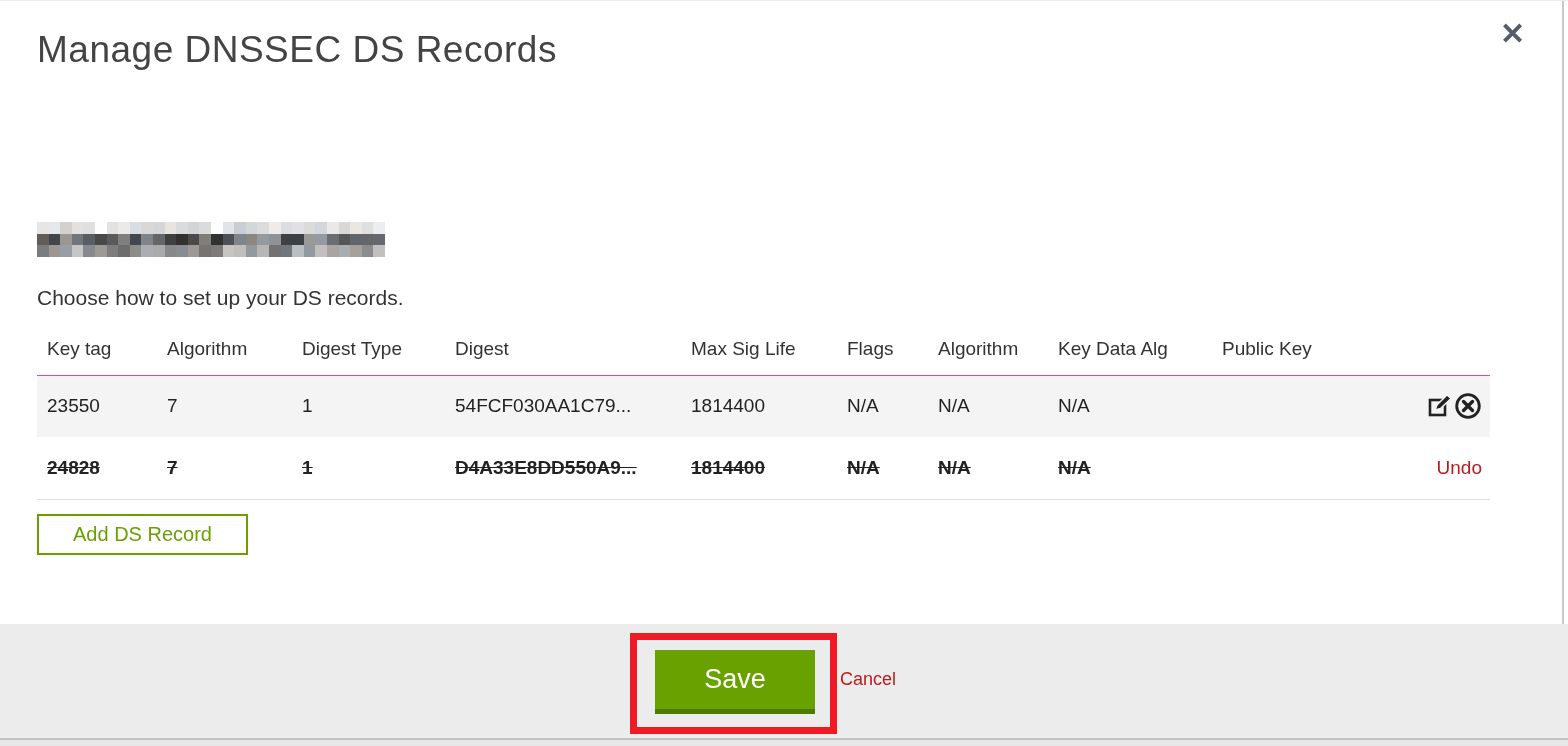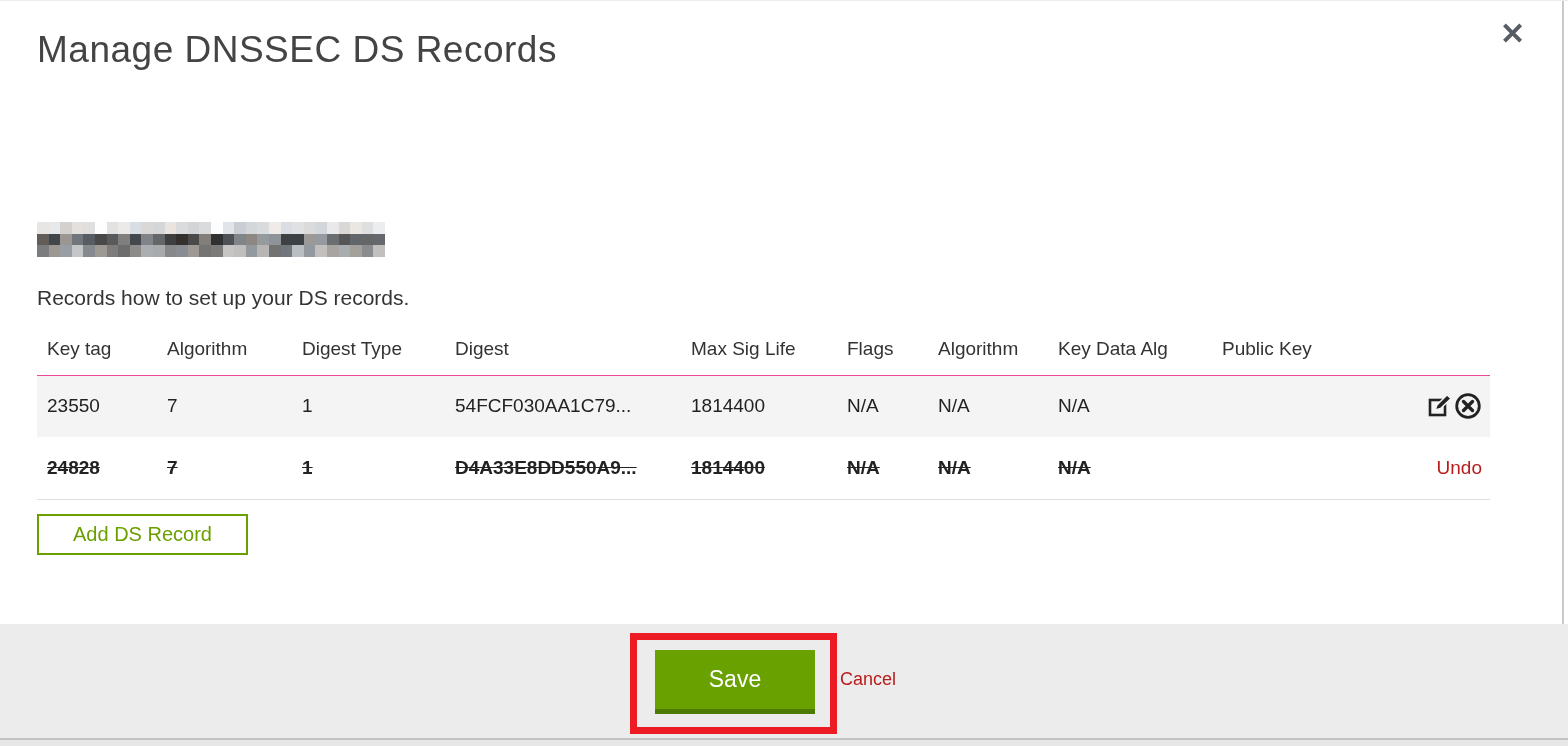--- a/index.html
+++ b/index.html
@@ -71,21 +71,21 @@
     position: absolute; left: 0; top: 623px;
     width: 1568px; height: 114px;
     background: #ececec;
   }
   .save-btn {
     position: absolute; left: 655px; top: 649px;
     width: 160px; height: 64px;
     background: #69a200;
     border: none;
     border-bottom: 5px solid #4d7a00;
-    color: #ffffff; font-size: 23px; font-family: "Liberation Sans", sans-serif;
+    color: #ffffff; font-size: 27px; font-family: "Liberation Sans", sans-serif;
     cursor: pointer;
     text-align: center;
   }
   .cancel-link {
     position: absolute; left: 840px; top: 668px;
     font-size: 18px;
   }
   .annotation-rect {
     position: absolute; left: 630px; top: 632px;
     width: 207px; height: 101px;
@@ -198,21 +198,21 @@
     <div style="background: rgb(185, 190, 195);"></div>
     <div style="background: rgb(147, 153, 159);"></div>
     <div style="background: rgb(193, 192, 191);"></div>
     <div style="background: rgb(167, 164, 161);"></div>
     <div style="background: rgb(170, 173, 176);"></div>
     <div style="background: rgb(164, 160, 156);"></div>
     <div style="background: rgb(139, 140, 141);"></div>
     <div style="background: rgb(194, 192, 190);"></div>
   </div>
 
-<div class="instruction">Records how to set up your DS records.</div>
+<div class="instruction">Choose how to set up your DS records.</div>
 
 <table class="ds-table">
   <colgroup>
     <col style="width:120px">
       <col style="width:135px">
       <col style="width:153px">
     <col style="width:236px">
       <col style="width:156px">
       <col style="width:91px">
     <col style="width:120px">

